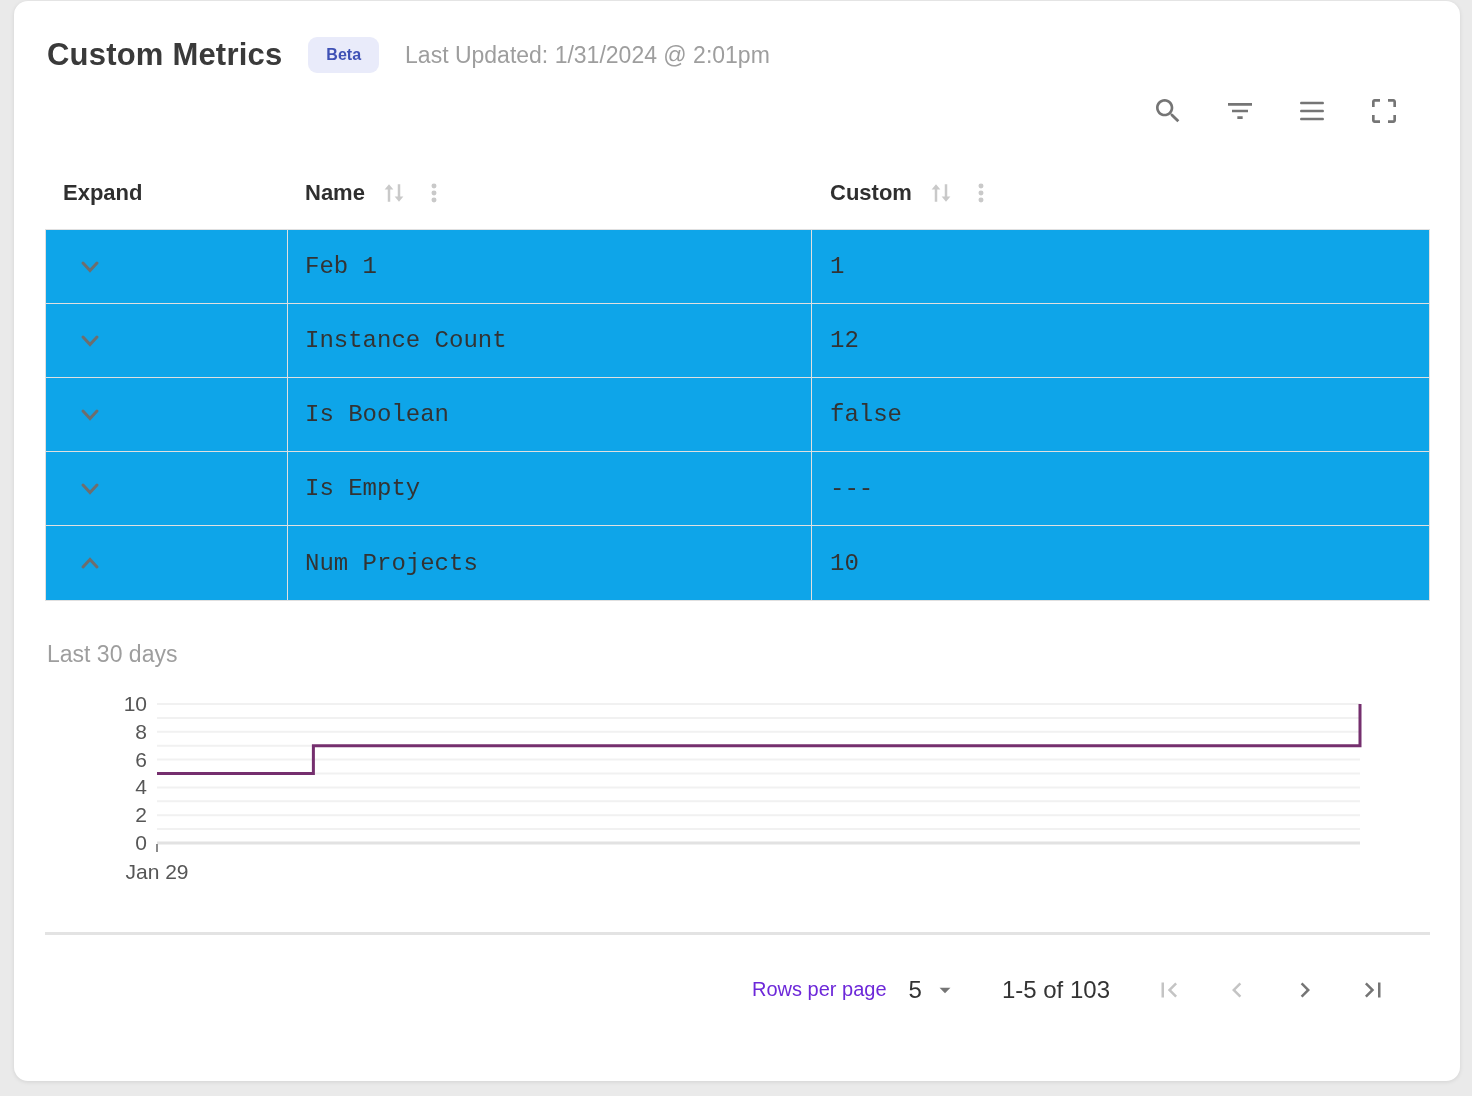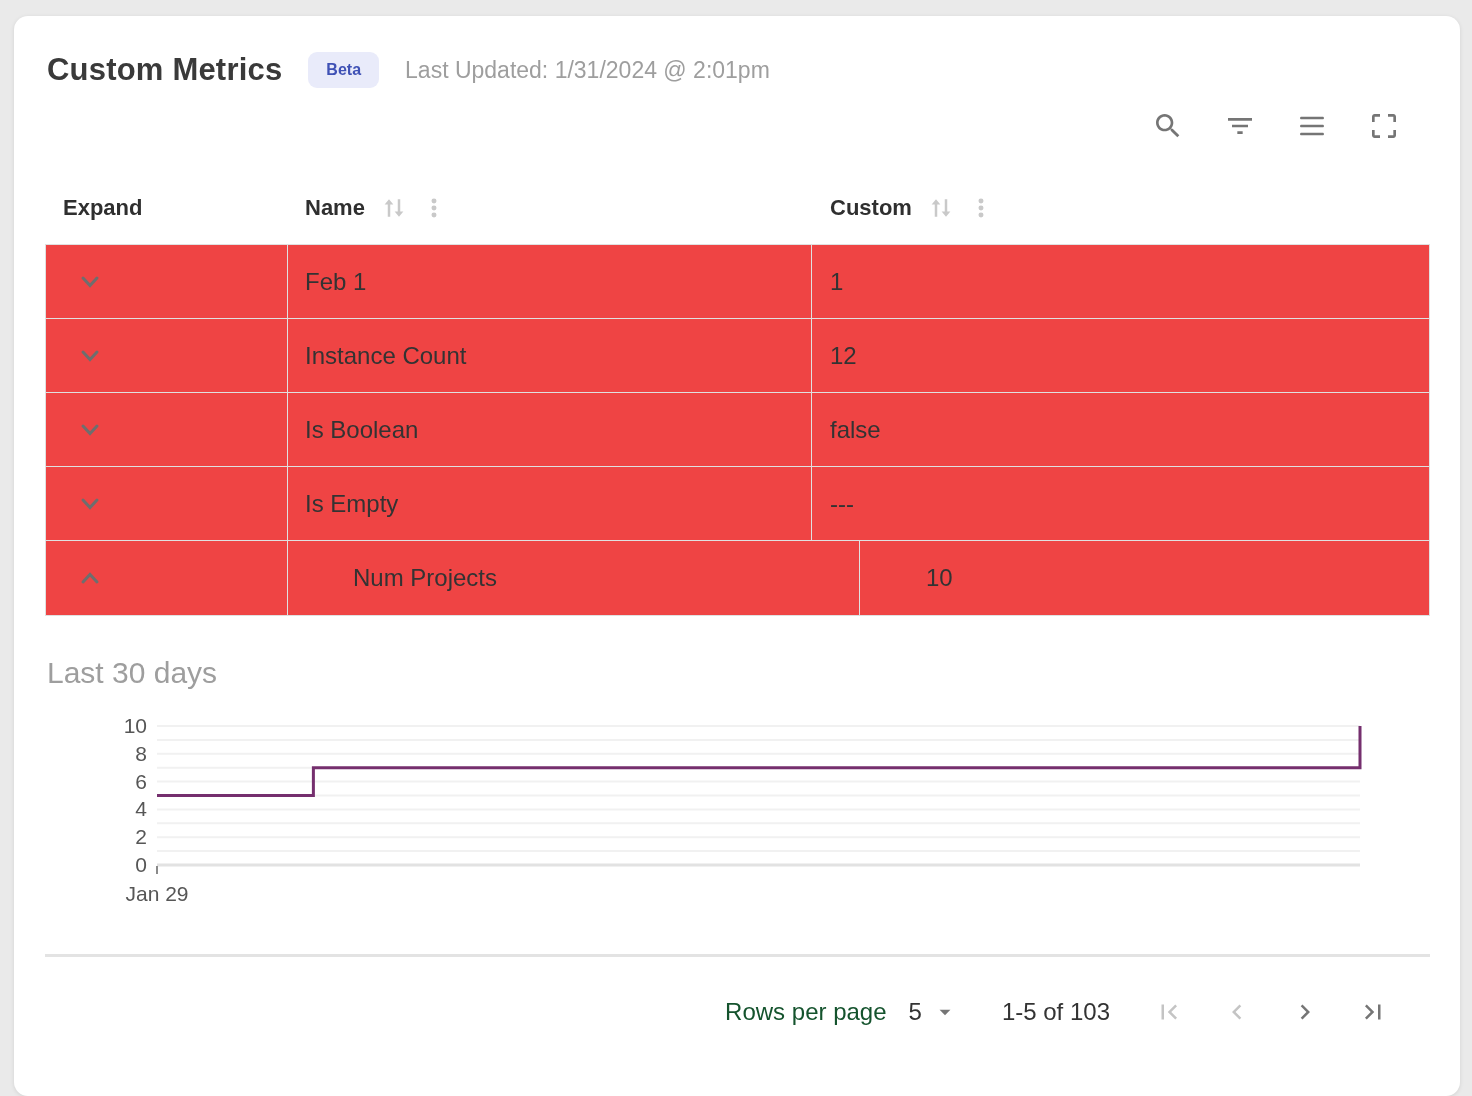--- a/index.html
+++ b/index.html
@@ -4,21 +4,21 @@
 <style>
   * { margin:0; padding:0; box-sizing:border-box; }
   html,body { width:1472px; height:1096px; }
   body {
     background:#eaeaea;
     font-family:"Liberation Sans", sans-serif;
     color:#333;
     overflow:hidden;
   }
   .card {
-    position:absolute; left:14px; top:16px;
+    position:absolute; left:14px; top:1px;
     width:1446px; height:1080px;
     background:#ffffff;
     border-radius:14px;
     box-shadow:0 1px 4px rgba(0,0,0,.10);
   }
   
   .card-header { display:flex; align-items:center; margin:36px 0 0 33px; }
   .page-title { font-size:31px; font-weight:700; color:#3a3a3a; letter-spacing:.2px; }
   .beta-badge {
     margin-left:26px; background:#e9ebfa; color:#3f51b5;
@@ -32,41 +32,41 @@
   
   .grid { margin:30px 30px 0 31px; }
   .grid-header { display:flex; height:72px; align-items:center; }
   .hcell { display:flex; align-items:center; font-size:22px; font-weight:700; color:#2f2f2f; }
   .hcell-expand { width:243px; padding-left:18px; }
   .hcell-name  { width:524px; padding-left:17px; }
   .hcell-value { flex:1; padding-left:18px; }
   .sort-icon { margin-left:14px; display:flex; }
   .menu-icon { margin-left:12px; display:flex; }
   .grid-body { border:1px solid #e0e0e0; }
-  .grid-row { display:flex; height:74px; border-bottom:1px solid #e0e0e0; background:#ef4444; }
-  .grid-row:last-child { border-bottom:none;gap:48px; }
+  .grid-row { display:flex; height:74px; border-bottom:1px solid #e0e0e0; background:#0ea5e9;font-family:Liberation Mono, monospace; }
+  .grid-row:last-child { border-bottom:none; }
   .cell { display:flex; align-items:center; font-size:24px; color:#333; }
   .cell-expand { width:242px; border-right:1px solid #e0e0e0; padding-left:29px; }
   .cell-name   { width:524px; border-right:1px solid #e0e0e0; padding-left:17px; }
   .cell-value  { flex:1; padding-left:18px; }
   .chev { display:flex; cursor:pointer; }
   .chev svg { stroke:#6e6e6e; }
   .chev.up svg { transform:rotate(180deg); }
   
-  .chart-title { margin:40px 0 0 33px; font-size:30px; color:#9e9e9e; }
+  .chart-title { margin:40px 0 0 33px; font-size:23px; color:#9e9e9e; }
   .chart-wrap { margin:24px 0 0 63px; }
   .ax { font-size:21px; fill:#565656; font-family:"Liberation Sans", sans-serif; }
   
   .footer {
     margin:38px 30px 0 31px; height:112px;
     border-top:3px solid #e3e3e3;
     display:flex; align-items:center; justify-content:flex-end;
     padding-right:42px;
   }
-  .rpp-label { font-size:24px; color:#14532d; }
+  .rpp-label { font-size:20px; color:#6d28d9; }
   .rpp-select { display:flex; align-items:center; margin-left:22px; cursor:pointer; }
   .rpp-value { font-size:24px; color:#333; }
   .rpp-arrow { margin-left:10px; display:flex; }
   .range-label { font-size:24px; color:#333; margin-left:44px; }
   .pager { display:flex; align-items:center; gap:38px; margin-left:44px; }
   .pager-btn { width:30px; height:30px; display:flex; align-items:center; justify-content:center; cursor:pointer; }
   .pager-btn svg { fill:#757575; }
   .pager-btn.disabled svg { fill:#c4c4c4; }
   .pager-btn.disabled { cursor:default; }
 </style>

